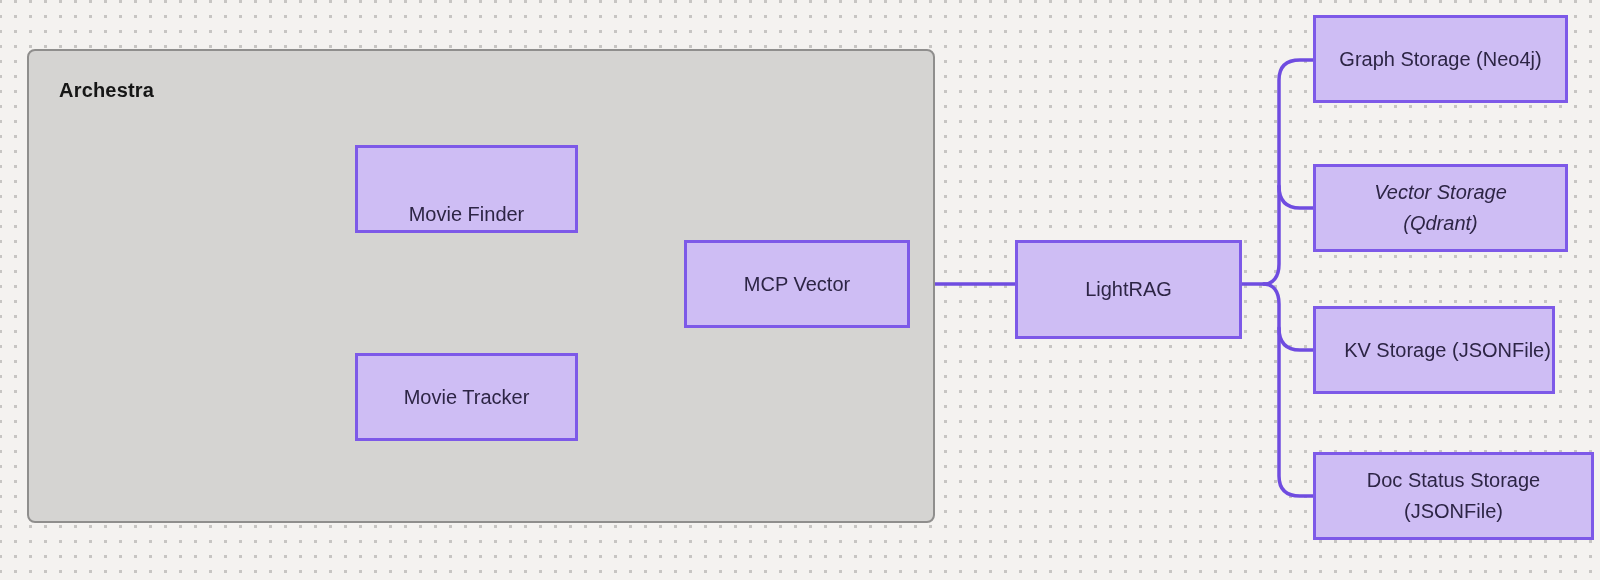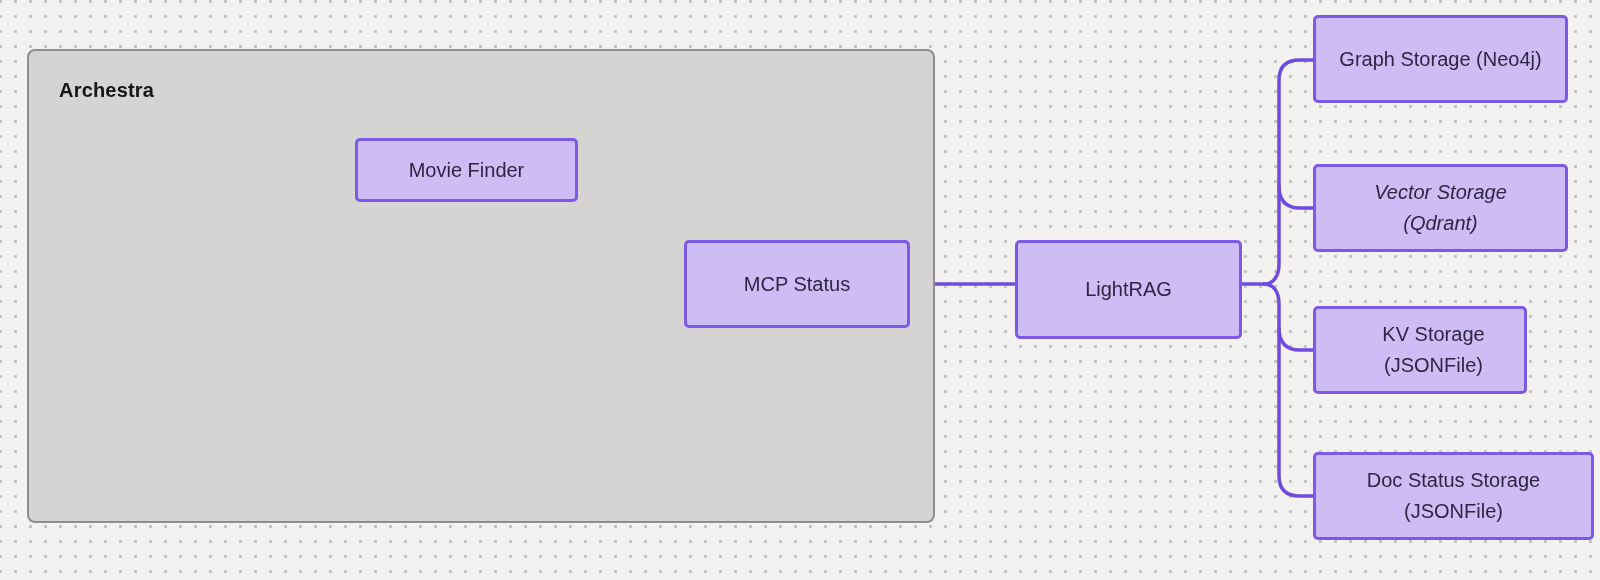--- a/index.html
+++ b/index.html
@@ -44,40 +44,40 @@
     font-size: 20px;
     font-weight: 700;
     color: #161616;
     letter-spacing: 0.2px;
   }
   .node {
     position: absolute;
     box-sizing: border-box;
     background: #cebdf4;
     border: 3px solid #7d59e8;
-    border-radius: 5px;
+    border-radius: 0;
     display: flex;
     align-items: center;
     justify-content: center;
     text-align: center;
     color: #2d2545;
     font-size: 20px;
     line-height: 1.55;
   }
   .node span { display: inline-block; }
 
   
   #n-movie-recommender   { left: 58px;   top: 240px; width: 225px; height: 88px; }
-  #n-movie-finder        { left: 355px;  top: 138px; width: 223px; height: 64px; }
+  #n-movie-finder        { left: 355px;  top: 145px; width: 223px; height: 88px; align-items: flex-end; }
   #n-movie-tracker       { left: 355px;  top: 353px; width: 223px; height: 88px; }
   #n-mcp-server          { left: 684px;  top: 240px; width: 226px; height: 88px; }
   #n-lightrag            { left: 1015px; top: 240px; width: 227px; height: 99px; }
   #n-graph-storage       { left: 1313px; top: 15px;  width: 255px; height: 88px; }
   #n-vector-storage      { left: 1313px; top: 164px; width: 255px; height: 88px; font-style: italic; }
-  #n-kv-storage          { left: 1313px; top: 306px; width: 214px; height: 88px; padding-left: 27px; }
+  #n-kv-storage          { left: 1313px; top: 306px; width: 242px; height: 88px; padding-left: 27px; }
   #n-doc-status-storage  { left: 1313px; top: 452px; width: 281px; height: 88px; }
 
   #n-movie-recommender span  { max-width: 150px; }
   #n-vector-storage span     { max-width: 175px; }
   #n-doc-status-storage span { max-width: 225px; }
 </style>
 </head>
 <body>
 
 <div class="canvas">
@@ -102,22 +102,25 @@
     </g>
   </svg>
 
   <div class="container-box">
     <div class="container-label">Archestra</div>
   </div>
 
   <div class="node" id="n-movie-finder">
     <span>Movie Finder</span>
   </div>
+  <div class="node" id="n-movie-tracker">
+    <span>Movie Tracker</span>
+  </div>
   <div class="node" id="n-mcp-server">
-    <span>MCP Status</span>
+    <span>MCP Vector</span>
   </div>
   <div class="node" id="n-lightrag">
     <span>LightRAG</span>
   </div>
   <div class="node" id="n-graph-storage">
     <span>Graph Storage (Neo4j)</span>
   </div>
   <div class="node" id="n-vector-storage">
     <span>Vector Storage (Qdrant)</span>
   </div>

